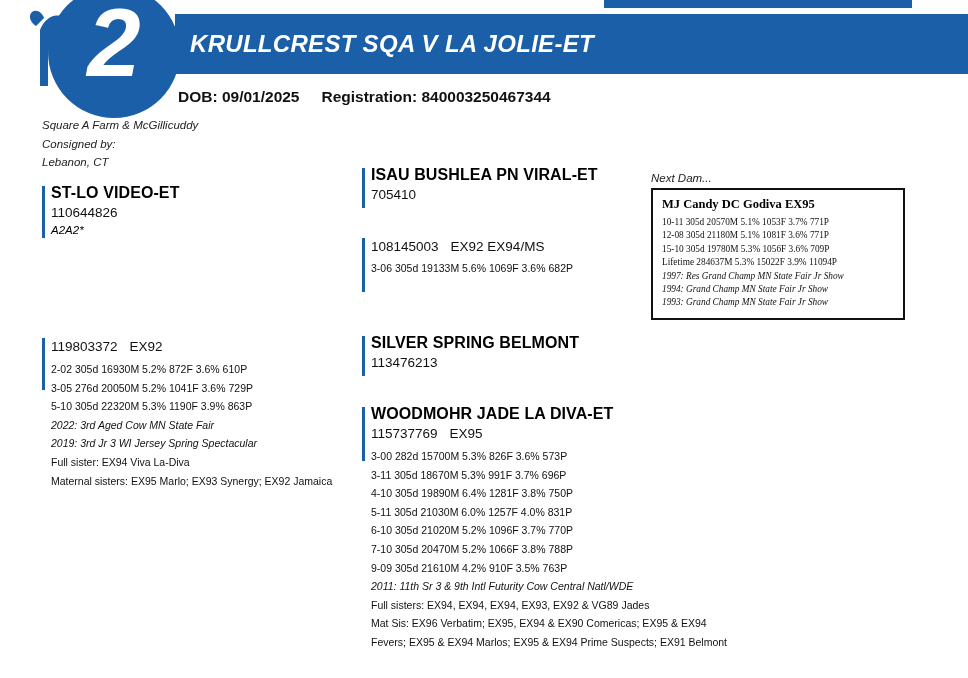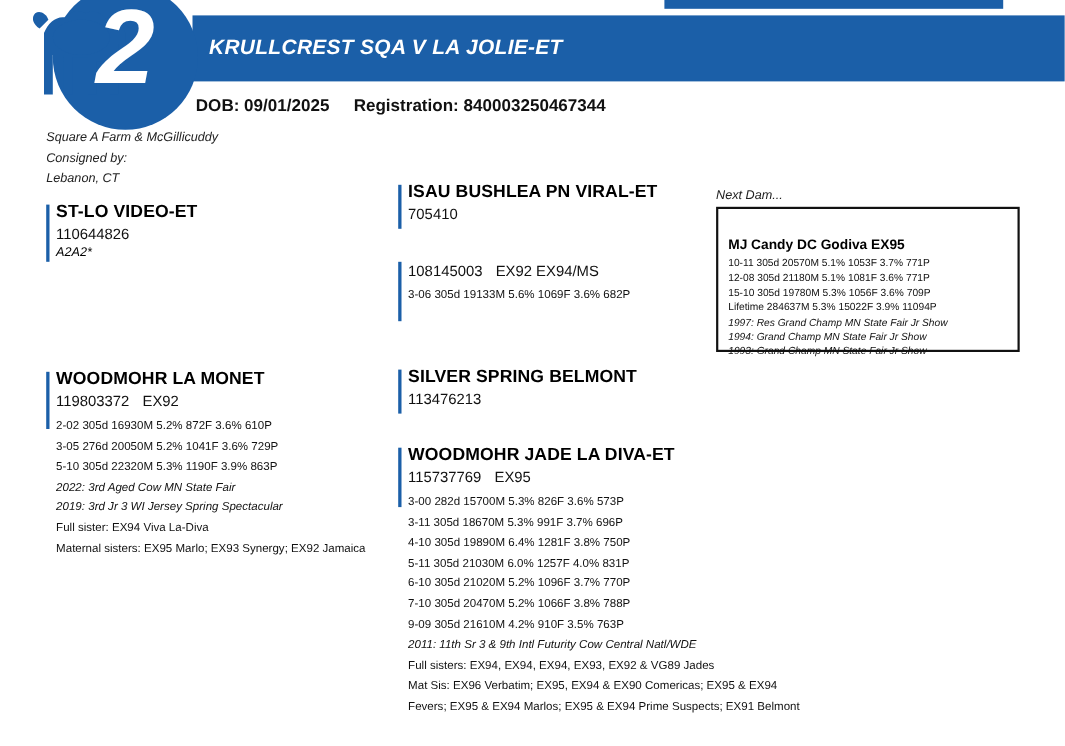--- a/index.html
+++ b/index.html
@@ -22,21 +22,21 @@
   }
   .header-band {
     position: absolute;
     left: 175px; top: 14px; width: 793px; height: 60px;
     background: #1b5fa8;
   }
   .header-title {
     position: absolute;
     left: 190px; top: 22px;
     width: 760px;
-    font-size: 19px;
+    font-size: 24px;
     font-weight: bold;
     font-style: italic;
     color: #ffffff;
     letter-spacing: 0.3px;
     line-height: 44px;
     white-space: nowrap;
   }
   .badge-circle {
     position: absolute;
     left: 48px; top: -14px;
@@ -125,24 +125,25 @@
   .nextdam-label {
     position: absolute;
     left: 651px; top: 172px;
     font-size: 11.5px;
     font-style: italic;
     color: #222;
   }
   .nextdam-box {
     position: absolute;
     left: 651px; top: 188px;
-    width: 276px; height: 132px;
+    width: 254px; height: 132px;
     border: 2px solid #111;
     background: #fff;
-    padding: 25px 9px 0 9px;
+    padding: 7px 9px 0 9px;
+    font-family: Liberation Serif, serif;
   }
   .nextdam-box .nd-name {
     font-size: 12.5px;
     font-weight: bold;
     margin-bottom: 4px;
   }
   .nextdam-box .small { font-size: 9.3px; line-height: 13.4px; }
 
   
   #e-sire        { left: 42px;  top: 184px; }
@@ -192,21 +193,20 @@
   <div class="body">
     <div class="name">ST-LO VIDEO-ET</div>
     <div class="regline">110644826</div>
     <div class="a2a2">A2A2*</div>
   </div>
 </div>
 
 <div class="entry" id="e-dam">
   <div class="bar"></div>
   <div class="body">
-    <div class="name">WOODMOHR LA MONET</div>
     <div class="regline">
       <span>119803372</span><span class="score">EX92</span>
     </div>
     <div style="height:6px"></div>
     <div class="small">2-02 305d 16930M 5.2% 872F 3.6% 610P</div>
     <div class="small">3-05 276d 20050M 5.2% 1041F 3.6% 729P</div>
     <div class="small">5-10 305d 22320M 5.3% 1190F 3.9% 863P</div>
     <div class="small it">2022: 3rd Aged Cow MN State Fair</div>
     <div class="small it">2019: 3rd Jr 3 WI Jersey Spring Spectacular</div>
     <div class="small">Full sister: EX94 Viva La-Diva</div>

